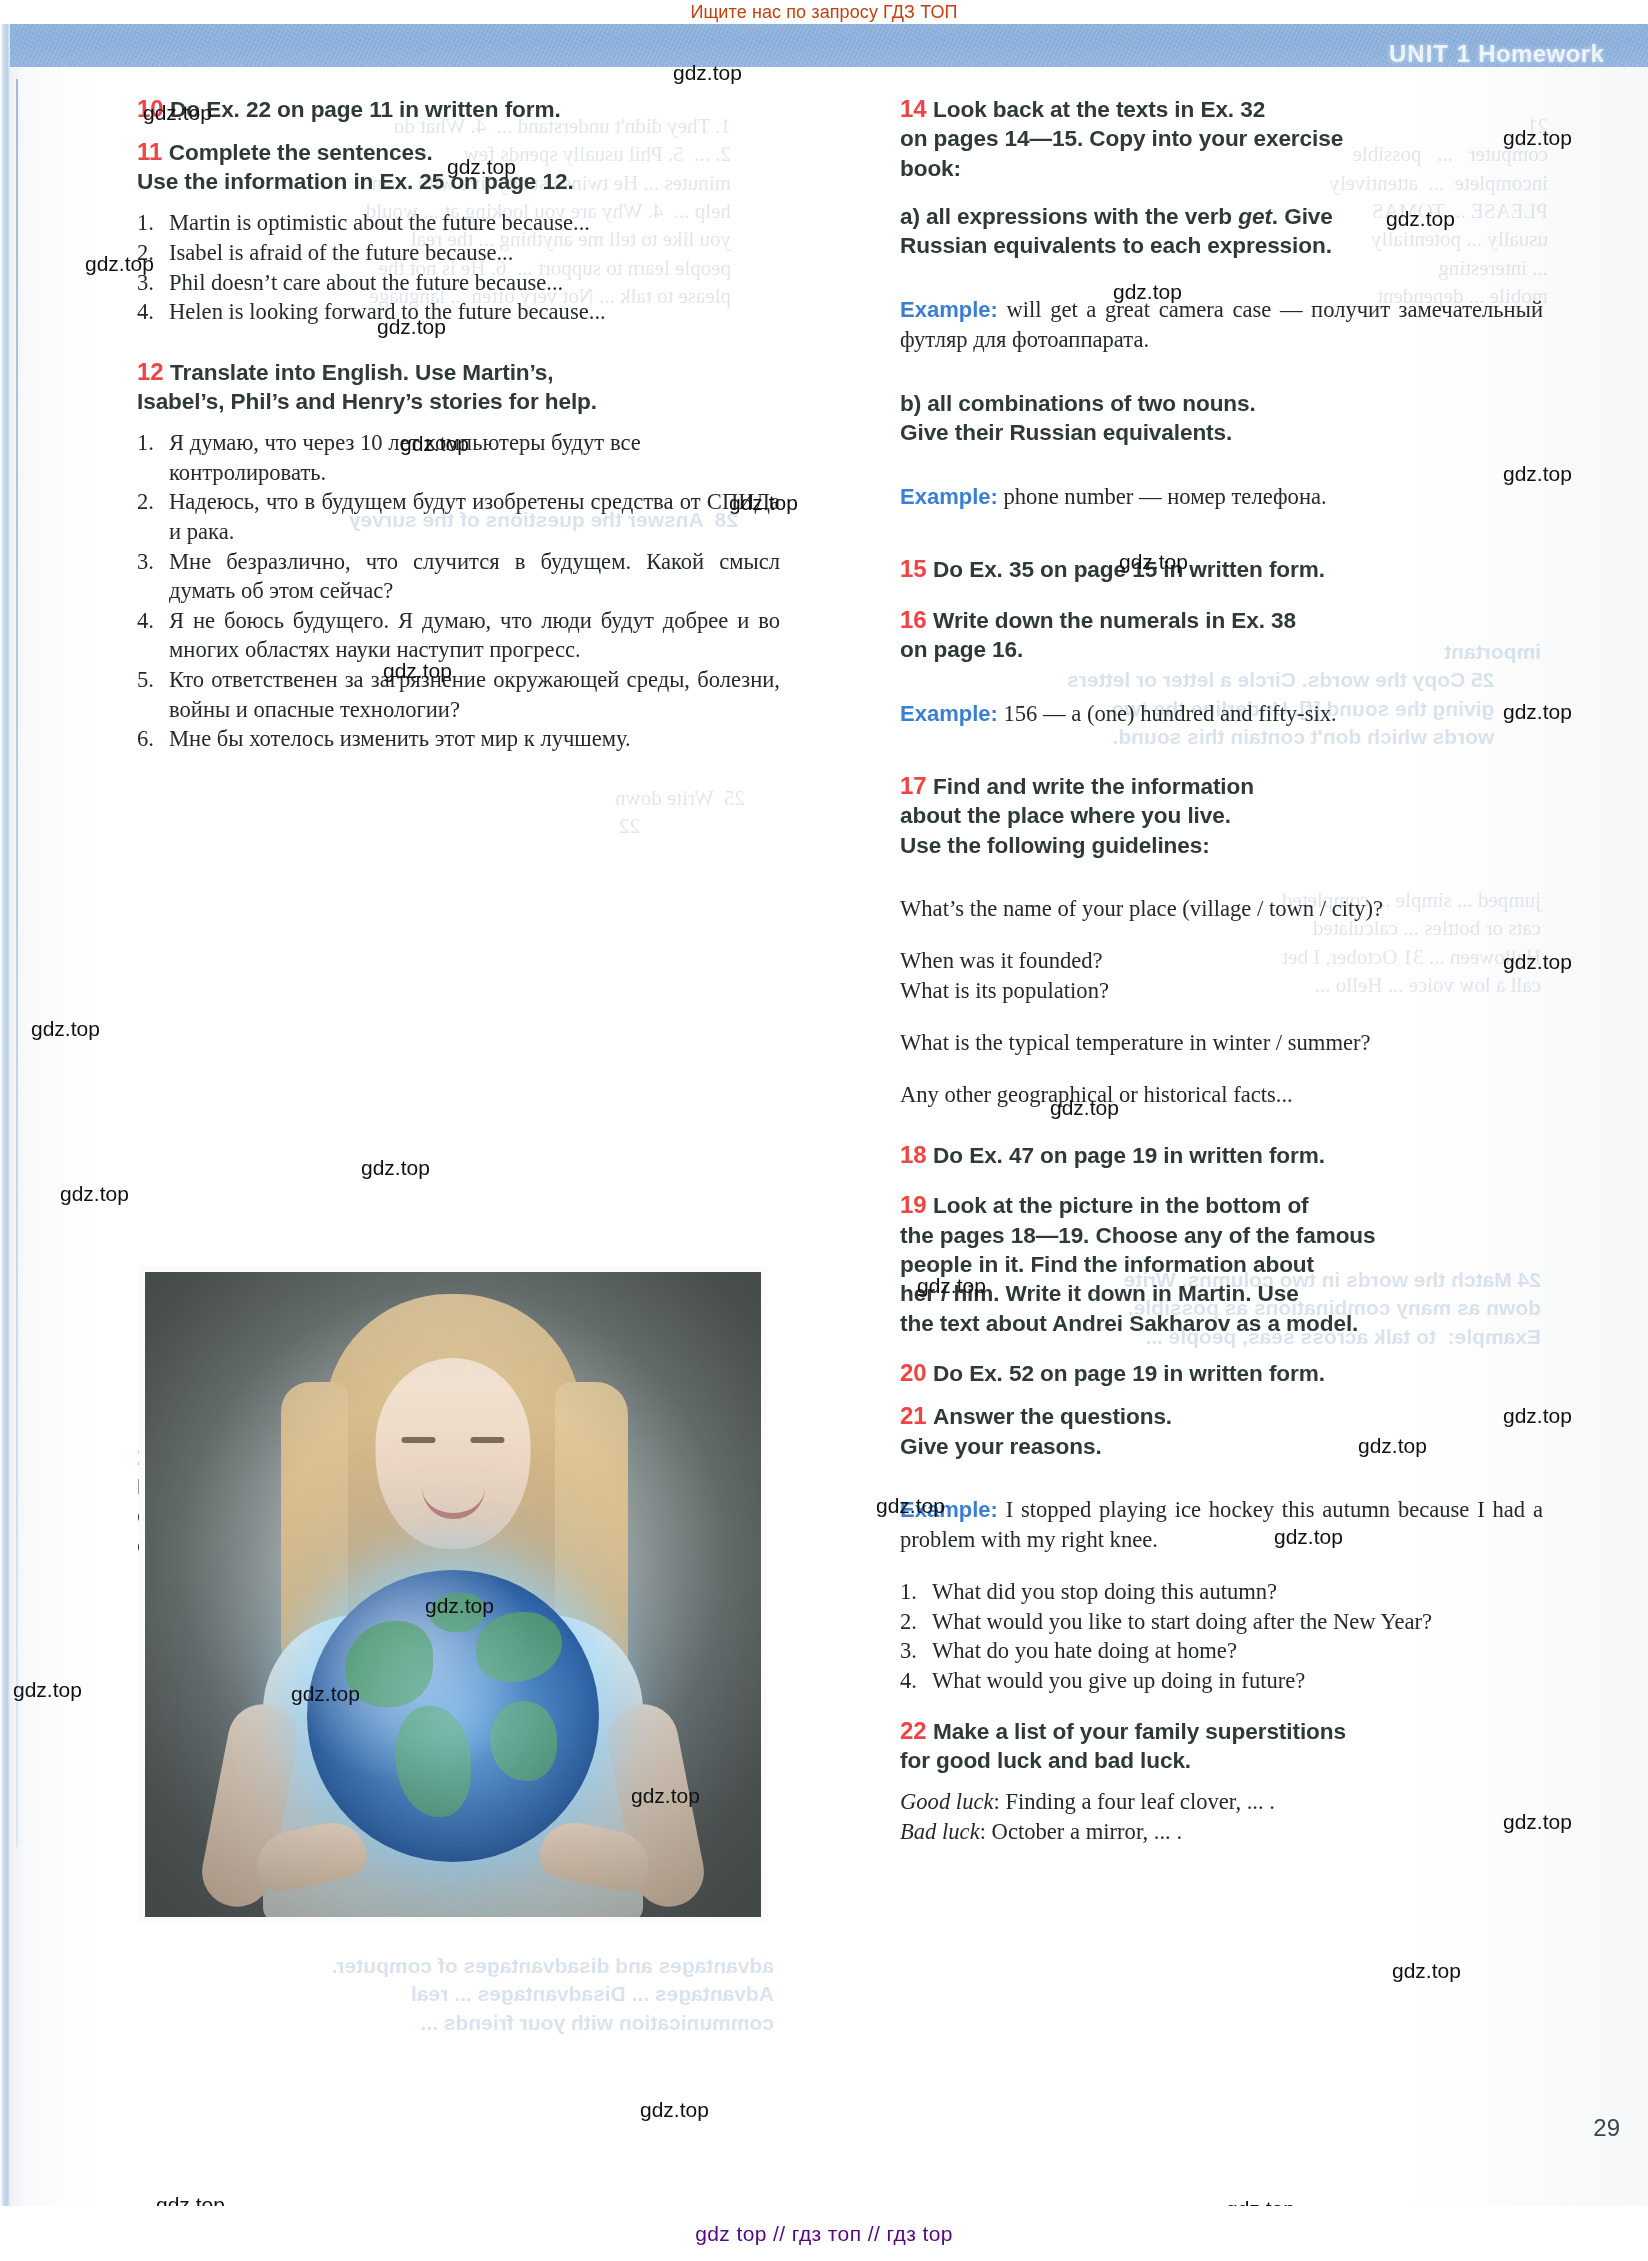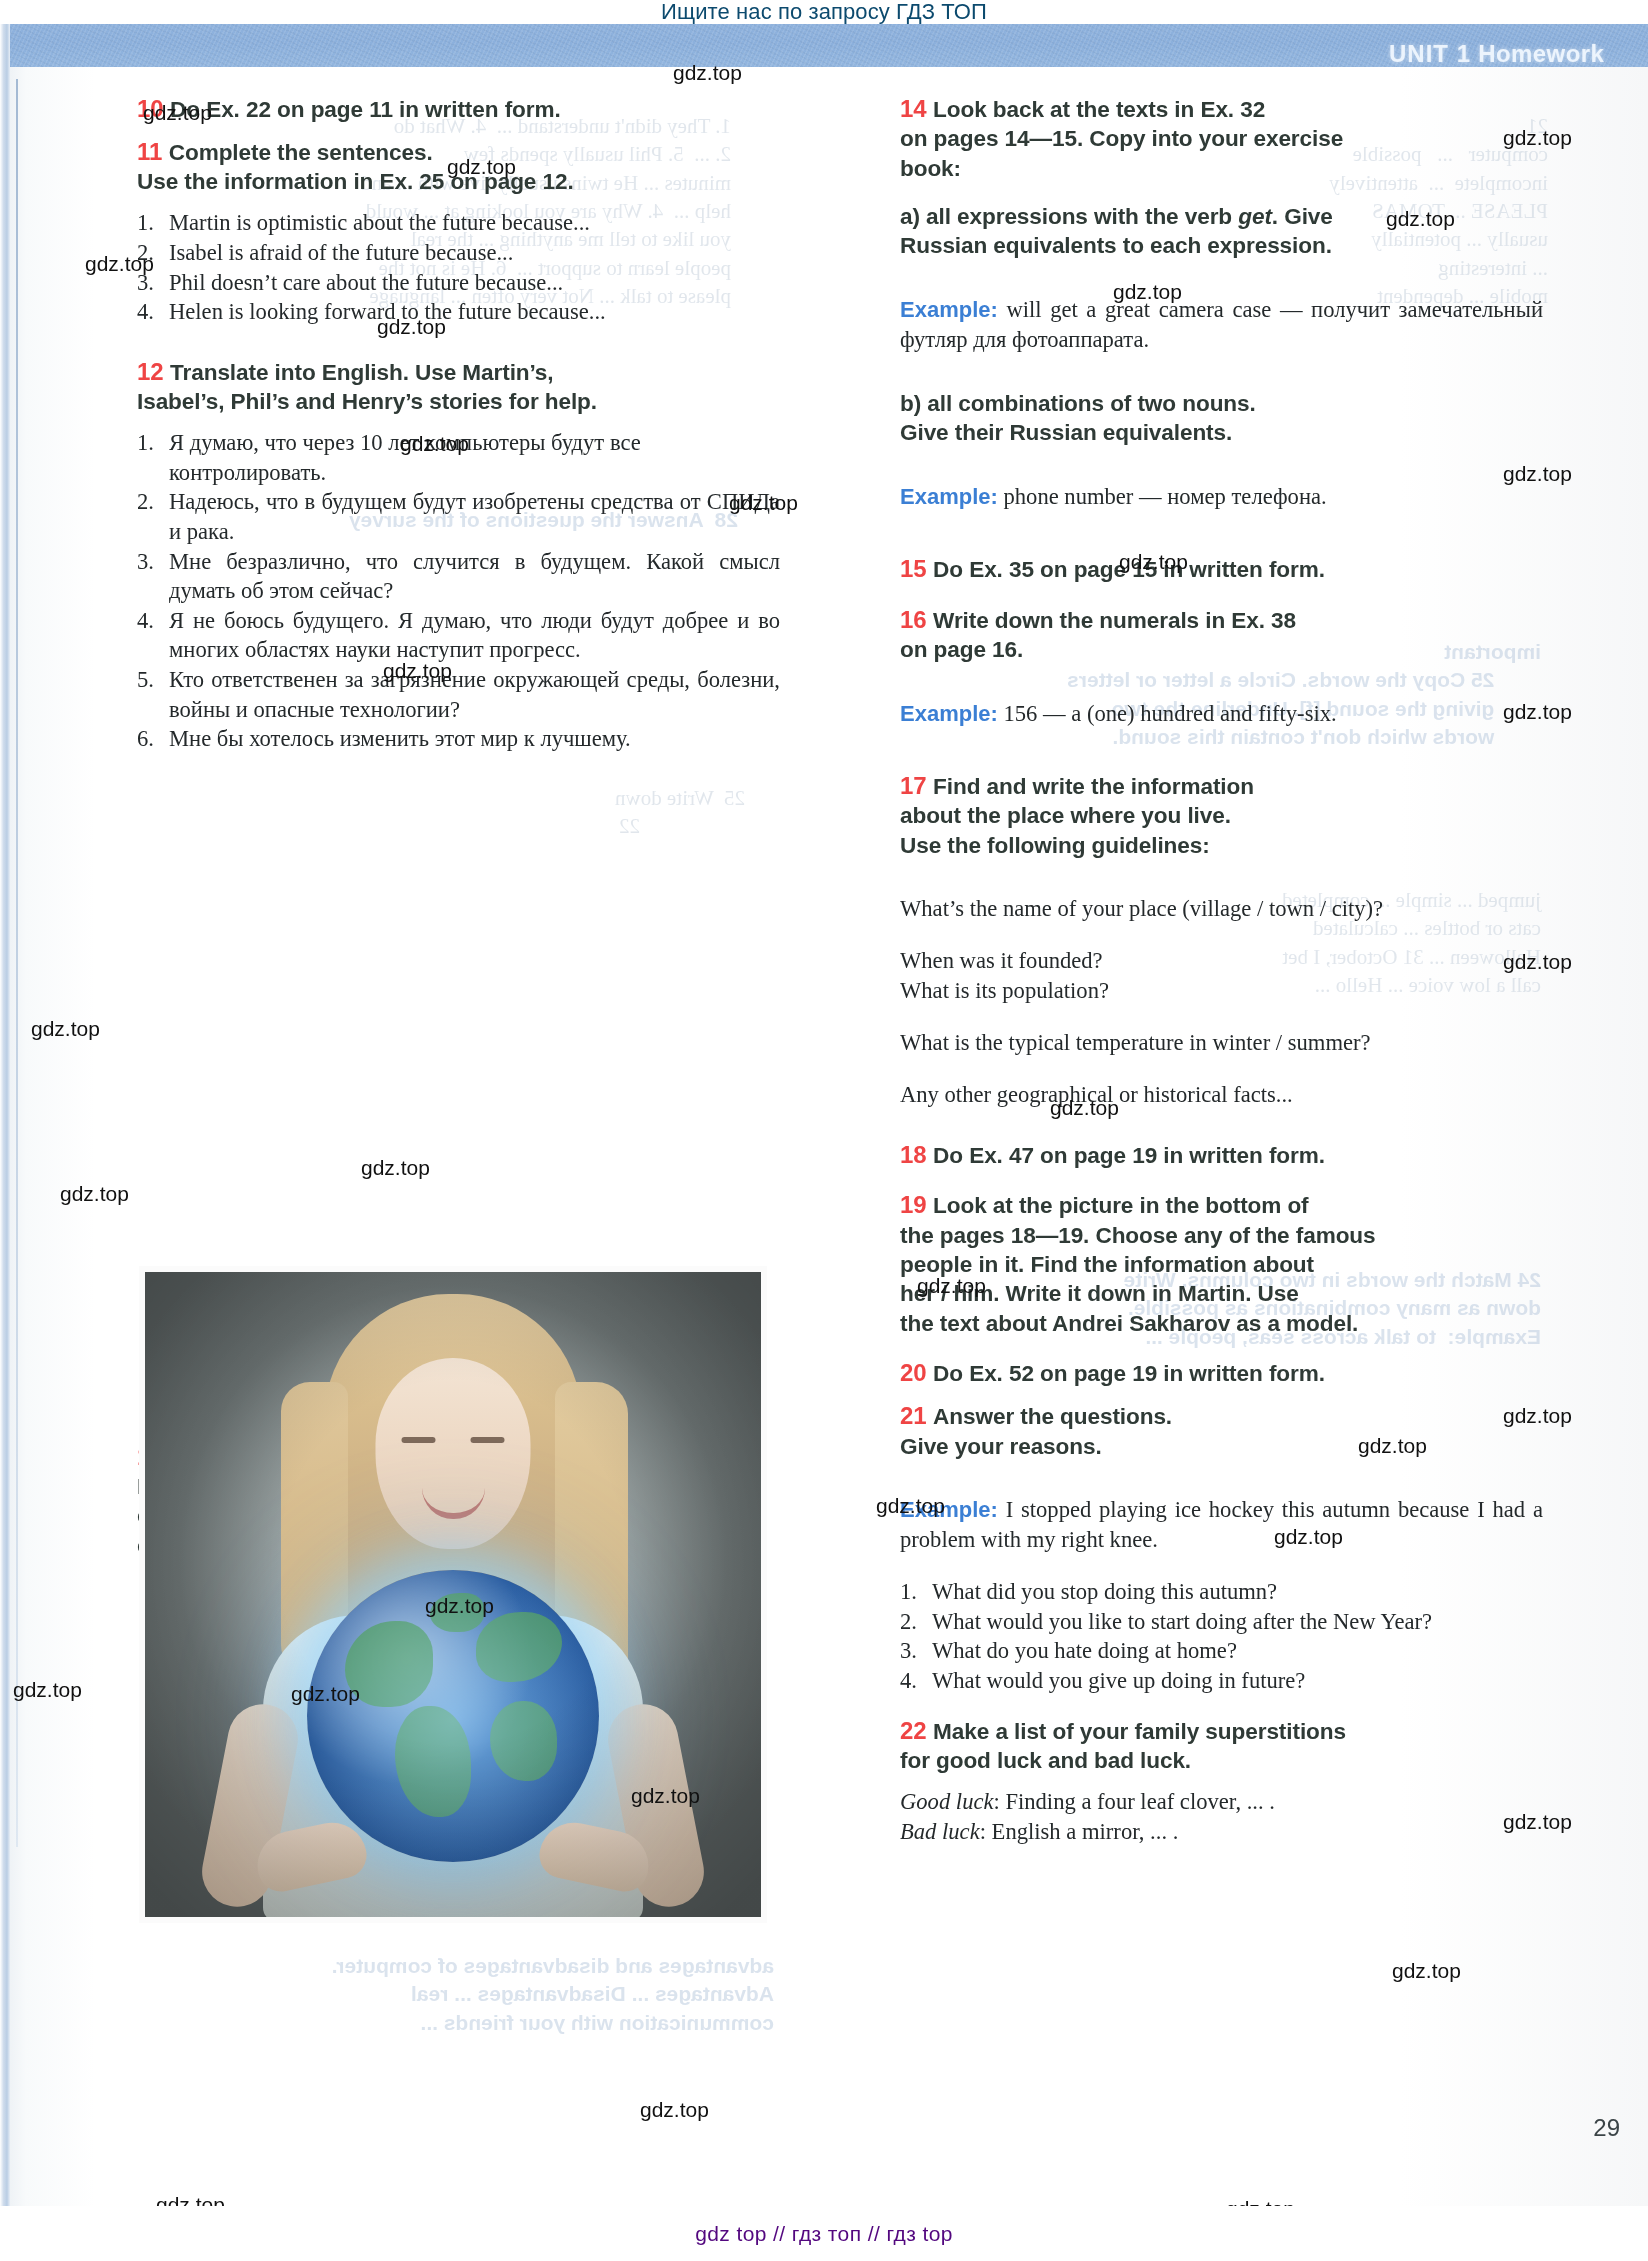--- a/index.html
+++ b/index.html
@@ -11,22 +11,22 @@
     overflow:hidden;
   }
 
   
   #promo-banner{
     position:absolute;left:0;top:0;width:1648px;height:24px;
     background:#ffffff;
     display:flex;align-items:center;justify-content:center;
   }
   #promo-banner .txt{
-    color:#0c4a6e;
-    font-size:22px;
+    color:#c2410c;
+    font-size:18px;
     font-family:"Liberation Sans", sans-serif;
     letter-spacing:0.1px;
     white-space:nowrap;
   }
 
   
   #page{
     position:absolute;left:0;top:24px;width:1648px;height:2182px;
     background:#fdfdfd;
     overflow:hidden;
@@ -561,21 +561,21 @@
     <div class="task">
       <p class="heading">
         <span class="tasknum">22</span><span>Make a list of your family superstitions</span>
       </p>
       <p class="heading">for good luck and bad luck.</p>
       <div class="gap-s"></div>
       <p class="serif">
         <span class="ital">Good luck</span><span>: Finding a four leaf clover, ... .</span>
       </p>
       <p class="serif">
-        <span class="ital">Bad luck</span><span>: English a mirror, ... .</span>
+        <span class="ital">Bad luck</span><span>: October a mirror, ... .</span>
       </p>
     </div>
   </div>
 
   <div id="page-number">29</div>
 
   <div class="wm" style="left:673px;top:37px;">gdz.top</div>
   <div class="wm" style="left:143px;top:77px;">gdz.top</div>
   <div class="wm" style="left:1503px;top:102px;">gdz.top</div>
   <div class="wm" style="left:447px;top:131px;">gdz.top</div>

